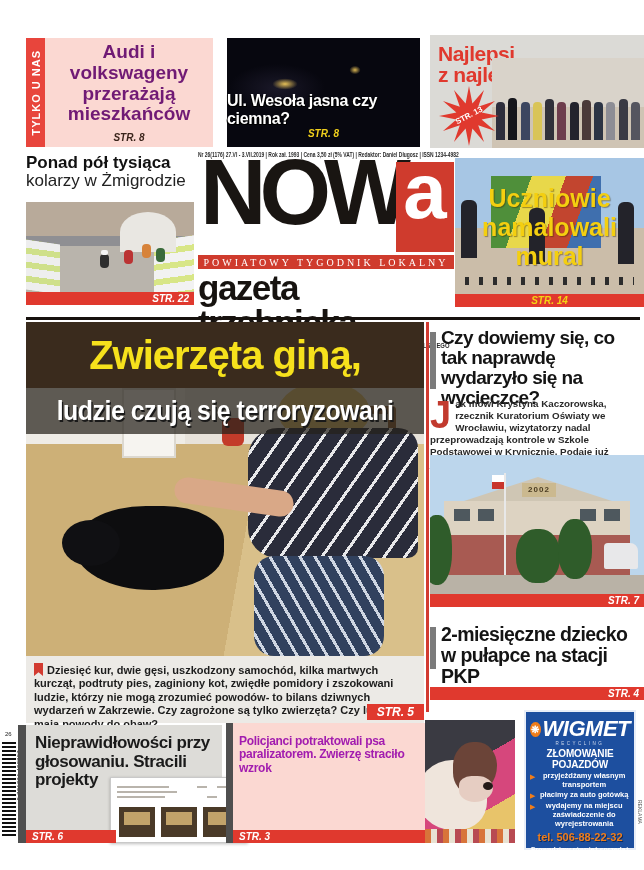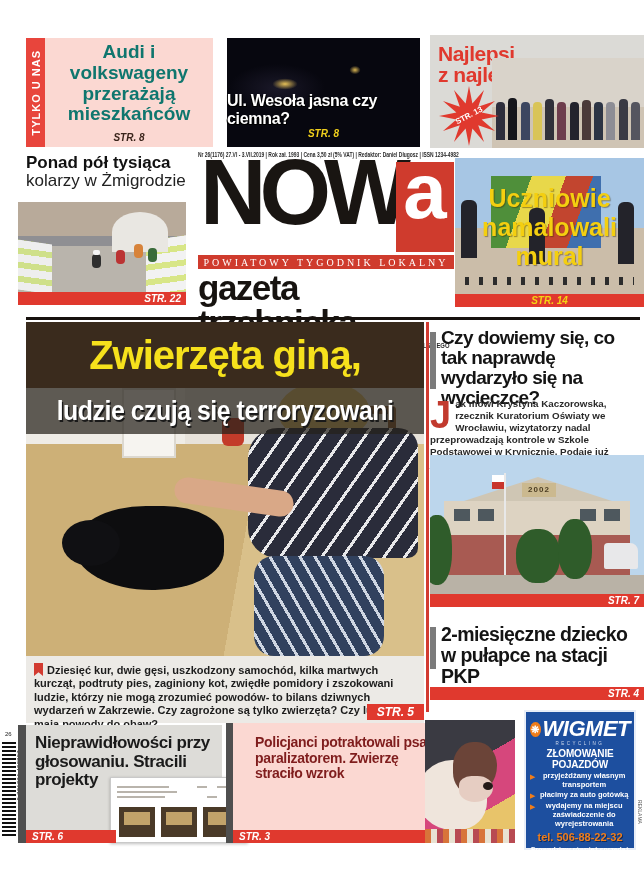--- a/index.html
+++ b/index.html
@@ -18,21 +18,21 @@
   }
   .exclusive-strip span {
     writing-mode:vertical-rl; transform:rotate(180deg);
     color:#fff; font-weight:bold; font-size:11px; letter-spacing:1px;
   }
   .audi-box {
     left:45px; top:38px; width:168px; height:109px; background:#fbd8d2;
     display:flex; flex-direction:column; align-items:center; justify-content:center;
     text-align:center; padding:4px 6px;
   }
-  .audi-box .hl { font-size:19px; font-weight:800; color:#0f766e; line-height:1.1; }
+  .audi-box .hl { font-size:19px; font-weight:800; color:#701a75; line-height:1.1; }
   .audi-box .pref { margin-top:7px; font-size:10px; font-weight:bold; font-style:italic; color:#3a241b; }
 
   .night-photo {
     left:227px; top:38px; width:193px; height:109px;
     background:
       radial-gradient(18px 8px at 58px 46px, rgba(240,200,90,.95), rgba(240,200,90,0) 70%),
       radial-gradient(8px 6px at 128px 32px, rgba(240,200,90,.9), rgba(240,200,90,0) 70%),
       radial-gradient(60px 30px at 50px 50px, #1a1828, #07070f 80%),
       #06060d;
     display:flex; flex-direction:column; align-items:center; justify-content:flex-end;
@@ -62,21 +62,21 @@
   .starburst .pref {
     position:absolute; left:0; top:26px; width:62px; text-align:center;
     transform:rotate(-28deg); color:#fff; font-size:8px; font-weight:bold;
   }
 
   
   .cycling-head { left:26px; top:154px; width:175px; line-height:1.05; }
   .cycling-head .b { font-size:17px; font-weight:800; color:#111; display:block; }
   .cycling-head .r { font-size:17px; color:#222; display:block; }
   .cycling-photo {
-    left:18px; top:202px; width:168px; height:103px; overflow:hidden;
+    left:26px; top:202px; width:168px; height:103px; overflow:hidden;
     background:
       linear-gradient(#b8aa9a 0 34px, #8f8f93 34px 44px, #b9b4ac 44px 100%);
   }
   .cycling-photo .banner-l { position:absolute; left:0; top:40px; width:34px; height:50px; background:repeating-linear-gradient(#eee 0 8px, #cfe08a 8px 14px); transform:skewY(8deg); }
   .cycling-photo .banner-r { position:absolute; right:0; top:36px; width:40px; height:56px; background:repeating-linear-gradient(#f2f2f2 0 9px, #d8e687 9px 15px); transform:skewY(-8deg); }
   .cycling-photo .arch { position:absolute; right:18px; top:10px; width:56px; height:40px; background:#e9e7e2; border-radius:50% 50% 0 0; }
   .cyclist { position:absolute; width:9px; height:14px; border-radius:4px; }
   .c1 { left:74px; top:52px; background:#2e2e2e; } .c1:after{content:"";position:absolute;left:1px;top:-4px;width:7px;height:5px;background:#f5f5f5;border-radius:2px;}
   .c2 { left:98px; top:48px; background:#b33; }
   .c3 { left:116px; top:42px; background:#d7833a; }
@@ -189,21 +189,21 @@
     line-height:1.1; letter-spacing:-0.4px; }
   .vote-shot { position:absolute; left:84px; top:52px; width:138px; height:66px; background:#fff;
     border:1px solid #c9c9c9; box-shadow:0 1px 3px rgba(0,0,0,.25); }
   .vs-line { position:absolute; left:6px; height:2px; background:#b9b4ac; }
   .vs-card { position:absolute; bottom:5px; width:36px; height:30px; background:#4a3a28; }
   .vs-card i { position:absolute; inset:5px 5px 12px 5px; background:#c2a36a; display:block; }
   .vote-pref { left:26px; top:830px; width:90px; height:13px; }
 
   .police-accent { left:226px; top:723px; width:7px; height:120px; background:#4f4f4f; }
   .police-box { left:233px; top:723px; width:192px; height:120px; background:#fbd8d2; }
-  .police-head { position:absolute; left:22px; top:12px; width:175px; font-size:14px; font-weight:800; color:#7f1d1d;
+  .police-head { position:absolute; left:6px; top:12px; width:175px; font-size:12px; font-weight:800; color:#a21caf;
     line-height:1.12; letter-spacing:-0.3px; }
   .dog-photo { left:425px; top:720px; width:90px; height:123px; overflow:hidden;
     background:linear-gradient(150deg, #3a3a42 0 40%, #d6477c 40% 72%, #e8c46a 72% 100%); }
   .dp-body { position:absolute; left:-8px; top:40px; width:70px; height:70px; background:#efe5dc; border-radius:50% 40% 40% 50%; }
   .dp-head { position:absolute; left:28px; top:22px; width:44px; height:52px; background:#6b4438; border-radius:50% 50% 60% 45%; }
   .dp-snout { position:absolute; left:34px; top:56px; width:34px; height:26px; background:#e6cdc2; border-radius:40% 50% 60% 50%; }
   .dp-nose { position:absolute; left:58px; top:62px; width:10px; height:8px; background:#241a18; border-radius:50%; }
   .dp-stripes { position:absolute; left:0; right:0; bottom:0; height:14px;
     background:repeating-linear-gradient(90deg, #d8743a 0 6px, #e8e2d2 6px 12px, #b84a52 12px 18px); }
 

